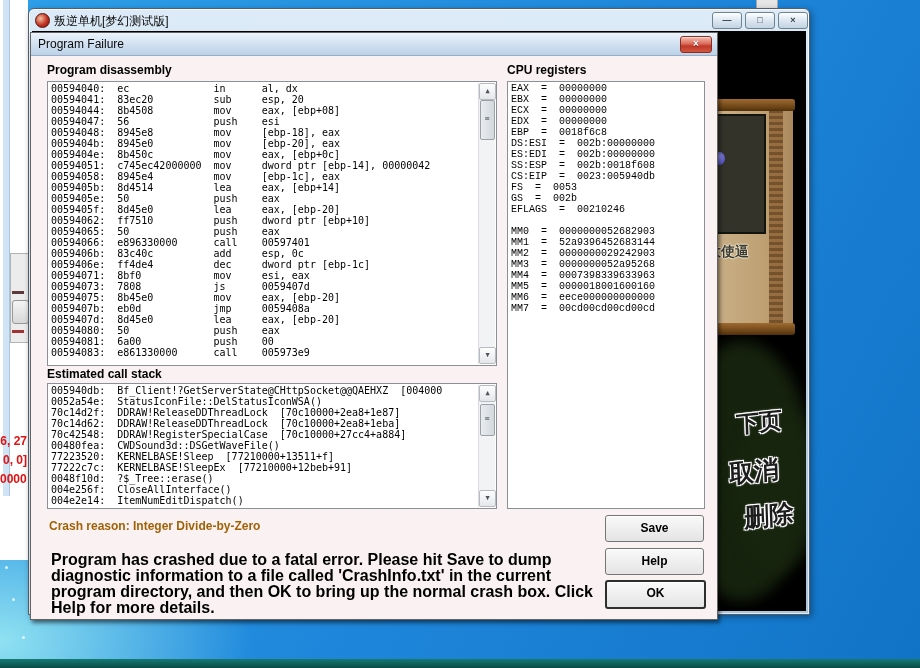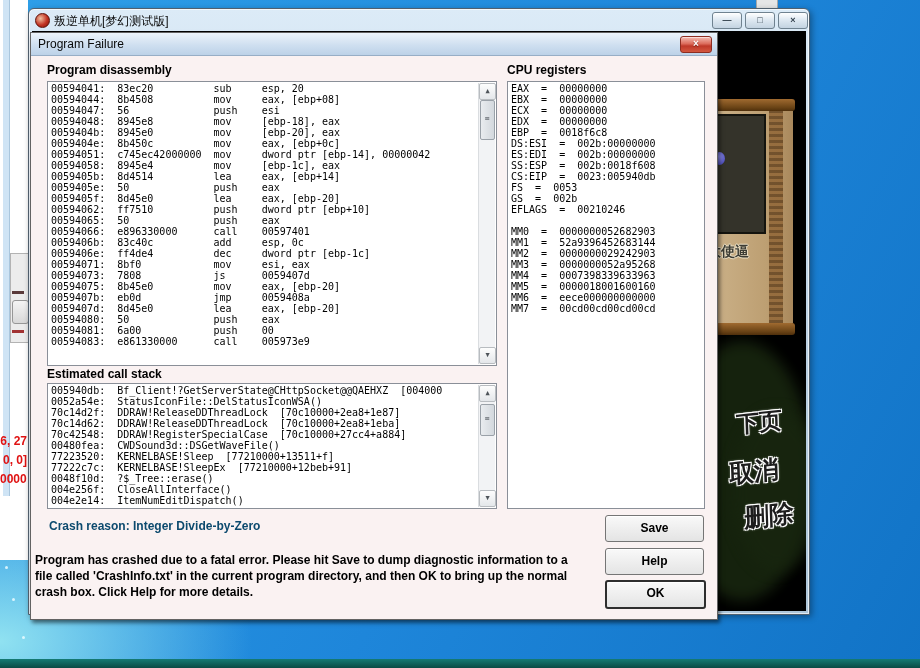--- a/index.html
+++ b/index.html
@@ -71,34 +71,34 @@
     text-shadow:0 1px 1px #7c241a;box-shadow:inset 0 1px 0 rgba(255,255,255,.5);}
   .sec-label{font-size:12px;font-weight:bold;color:#000;white-space:nowrap;}
   #lbl-disasm{left:16px;top:30px;} #lbl-regs{left:476px;top:30px;} #lbl-stack{left:16px;top:334px;}
 
   .textbox{background:#fff;border:1px solid #8a8f98;overflow:hidden;
     font-family:"DejaVu Sans Mono","Liberation Mono",monospace;font-size:10px;line-height:11px;color:#000;}
   .textbox .inner{position:absolute;left:3px;top:1px;right:18px;bottom:0;overflow:hidden;}
   .line{white-space:pre;min-height:11px;}
   #box-disasm{left:16px;top:48px;width:448px;height:283px;}
   #box-regs{left:476px;top:48px;width:196px;height:426px;}
-  #box-regs .inner{right:2px;}
+  #box-regs .inner{right:2px;font-family:Liberation Mono, monospace;}
   #box-stack{left:16px;top:350px;width:448px;height:124px;}
 
   .vscroll{position:absolute;top:1px;bottom:1px;right:1px;width:16px;background:#f2f3f5;border-left:1px solid #dadde0;}
   .sb-btn{position:absolute;left:0;width:15px;height:15px;background:linear-gradient(#fdfdfd,#e4e7ea);
     border:1px solid #b8bcc0;border-radius:2px;color:#4d5359;font-size:7px;text-align:center;line-height:14px;}
   .sb-up{top:0;} .sb-down{bottom:0;}
   .sb-thumb{position:absolute;left:1px;width:13px;background:linear-gradient(90deg,#e9ecef,#d3d8dd);
     border:1px solid #9aa1a8;border-radius:2px;color:#6b7177;font-size:8px;text-align:center;}
   #thumb-disasm{top:17px;height:38px;line-height:36px;}
   #thumb-stack{top:19px;height:30px;line-height:28px;}
 
-  #crash-reason{left:18px;top:486px;font-size:12px;font-weight:bold;color:#0c4a6e;white-space:nowrap;}
-  #crash-message{left:4px;top:519px;width:552px;font-size:12px;font-weight:bold;color:#000;line-height:16px;}
+  #crash-reason{left:18px;top:486px;font-size:12px;font-weight:bold;color:#a16207;white-space:nowrap;}
+  #crash-message{left:20px;top:519px;width:552px;font-size:16px;font-weight:bold;color:#000;line-height:16px;}
   .dlg-btn{width:97px;height:25px;background:linear-gradient(#f9f9f9,#e4e4e4);
     border:1px solid #757575;border-radius:3px;box-shadow:inset 0 1px 0 #fff;
     font-size:12px;font-weight:bold;color:#000;text-align:center;line-height:24px;}
   #btn-save{left:574px;top:482px;} #btn-help{left:574px;top:515px;}
   #btn-ok{left:574px;top:547px;border:2px solid #2e2e2e;line-height:22px;}
 </style>
 </head>
 <body>
 
 <div id="stage">
@@ -153,20 +153,21 @@
 
   <div id="dialog" class="abs">
     <div id="dlg-titlebar" class="abs">
       <div id="dlg-title" class="abs">Program Failure</div>
       <div id="dlg-close" class="abs"><span>×</span></div>
     </div>
 
     <div id="lbl-disasm" class="abs sec-label">Program disassembly</div>
     <div id="box-disasm" class="abs textbox">
       <div class="inner">
+          <div class="line">00594040:  ec              in      al, dx</div>
           <div class="line">00594041:  83ec20          sub     esp, 20</div>
           <div class="line">00594044:  8b4508          mov     eax, [ebp+08]</div>
           <div class="line">00594047:  56              push    esi</div>
           <div class="line">00594048:  8945e8          mov     [ebp-18], eax</div>
           <div class="line">0059404b:  8945e0          mov     [ebp-20], eax</div>
           <div class="line">0059404e:  8b450c          mov     eax, [ebp+0c]</div>
           <div class="line">00594051:  c745ec42000000  mov     dword ptr [ebp-14], 00000042</div>
           <div class="line">00594058:  8945e4          mov     [ebp-1c], eax</div>
           <div class="line">0059405b:  8d4514          lea     eax, [ebp+14]</div>
           <div class="line">0059405e:  50              push    eax</div>

